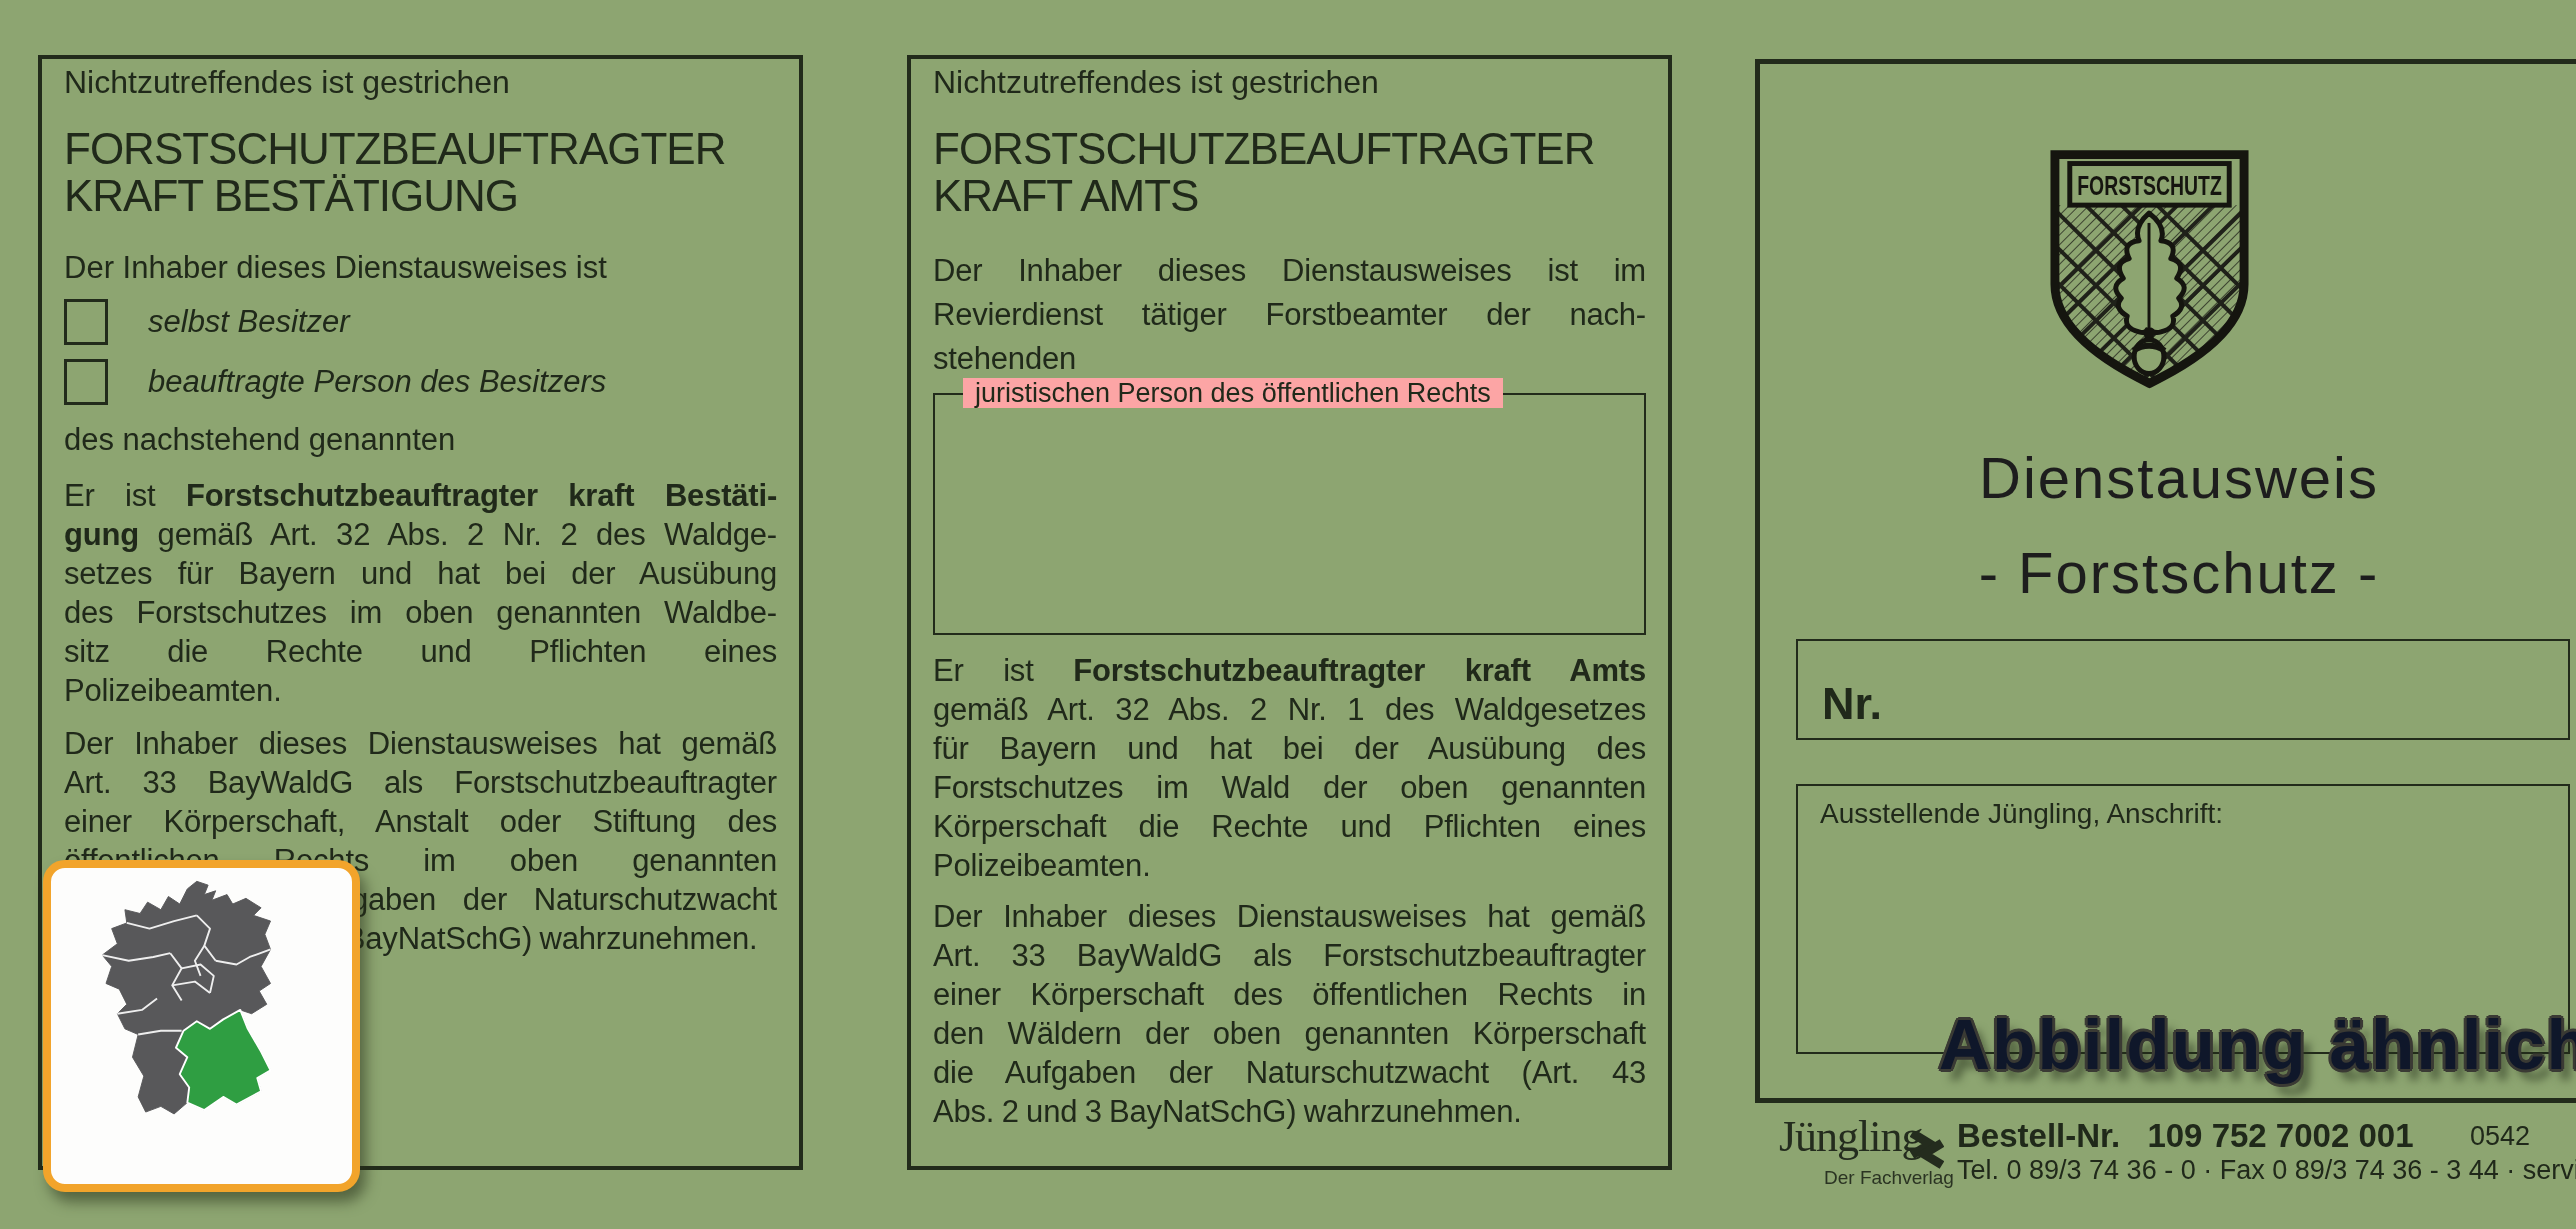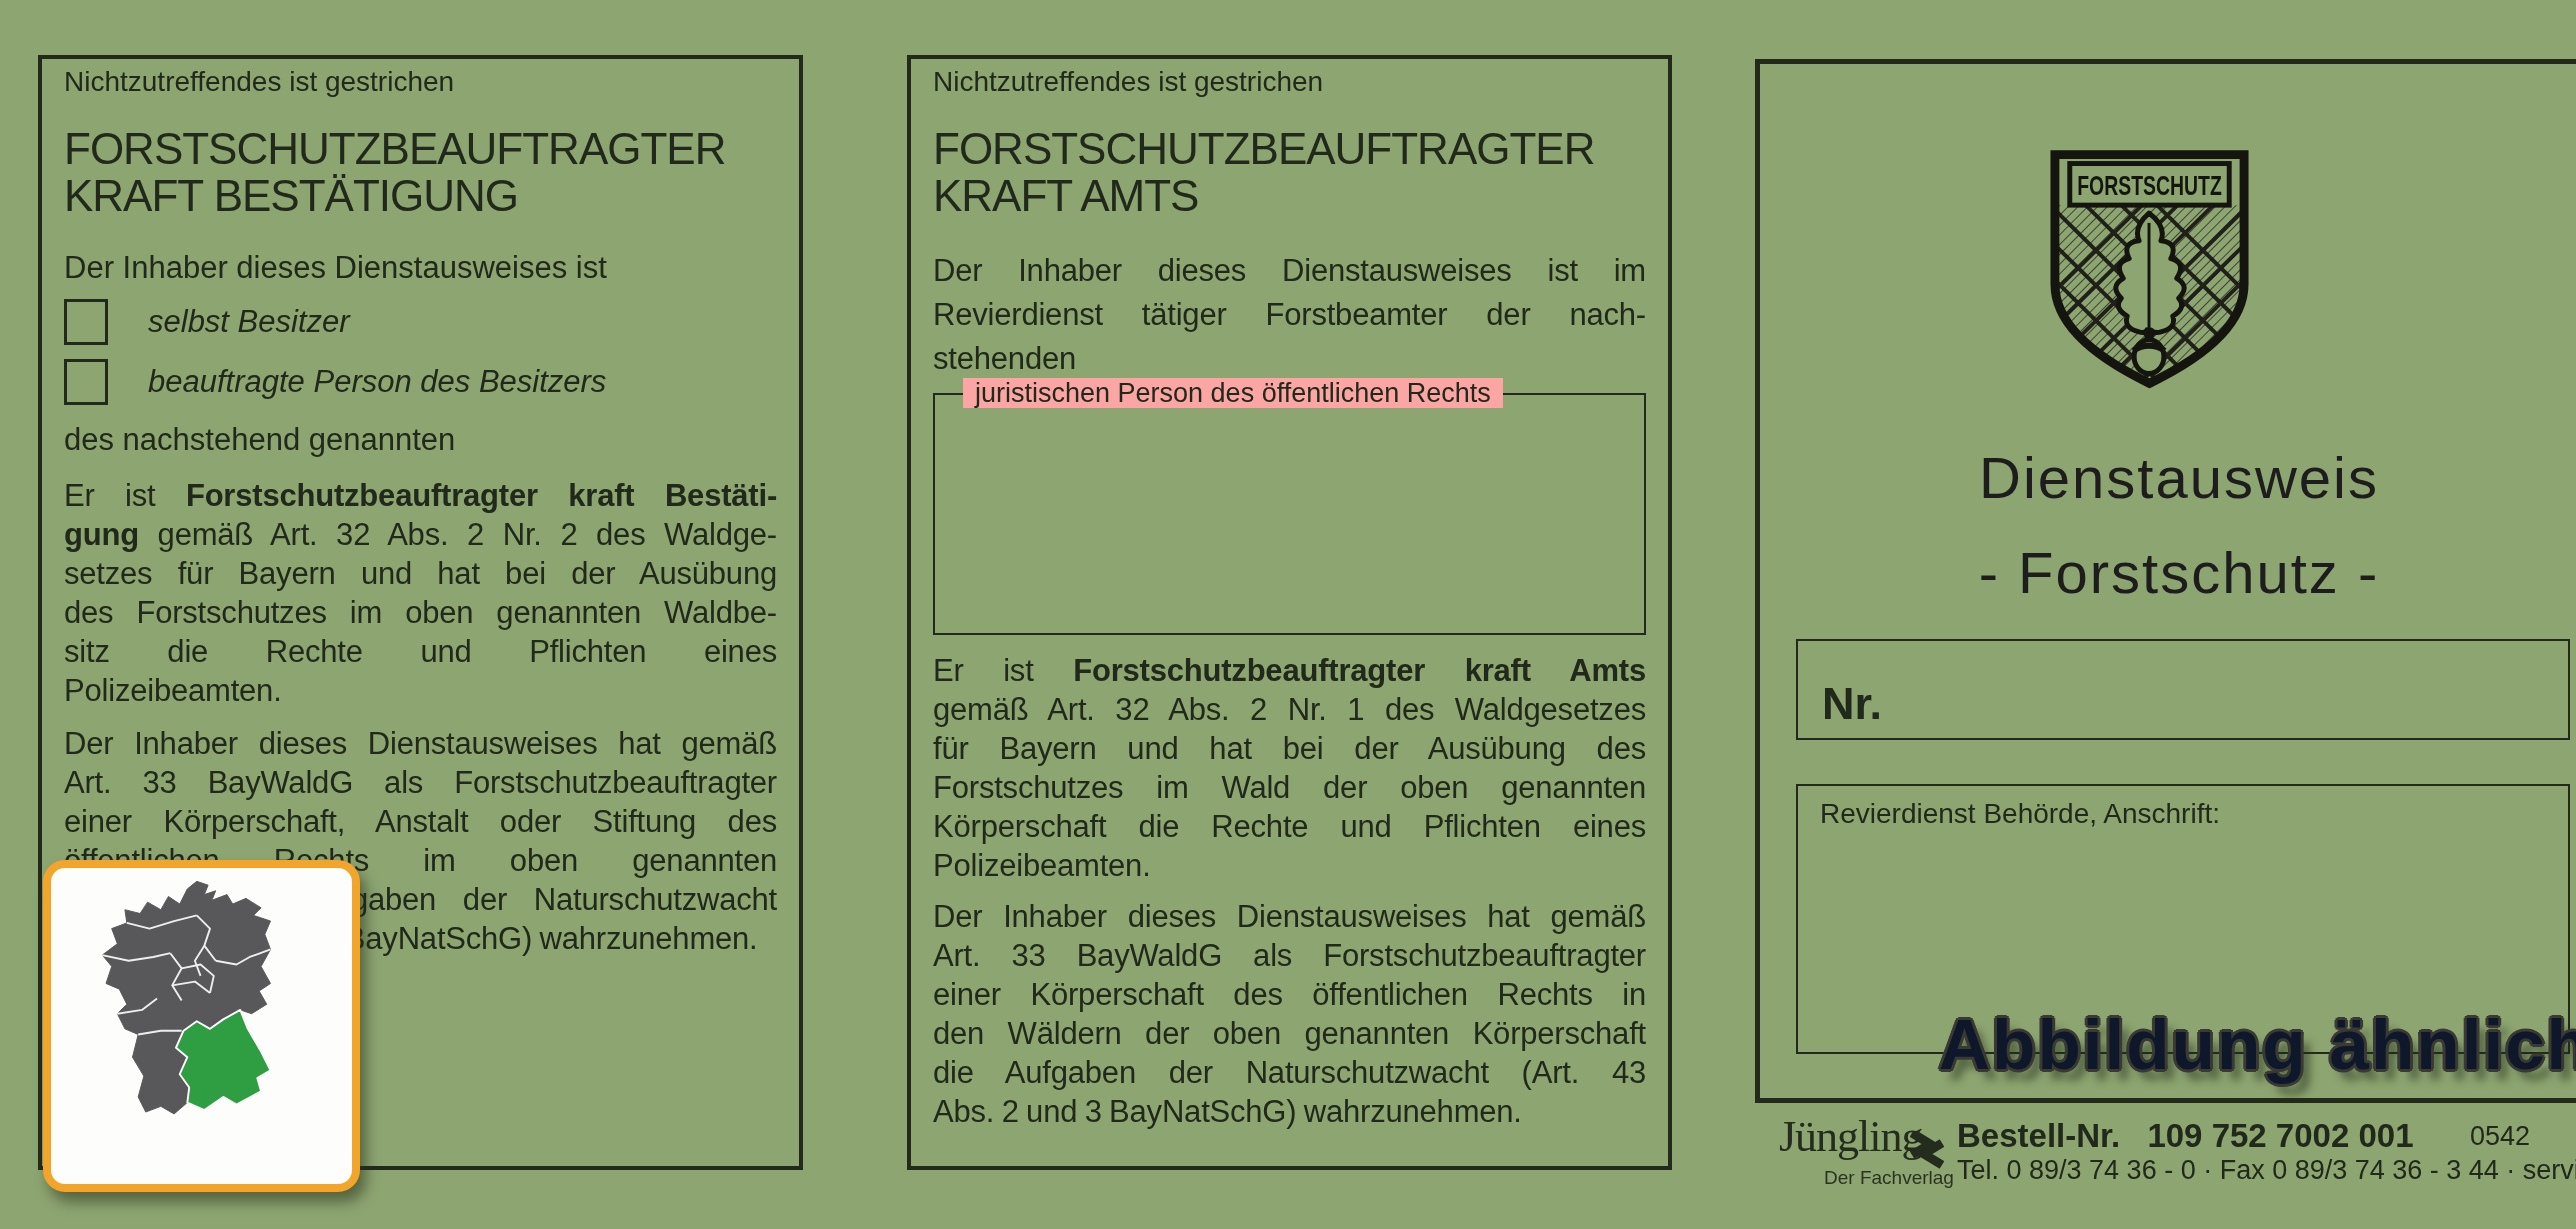--- a/index.html
+++ b/index.html
@@ -10,21 +10,21 @@
     color:#20291a;
   }
   .stage{position:absolute;inset:0;}
 
   
   .card{position:absolute;box-sizing:border-box;border:4px solid #222b1b;padding:0 22px;}
   .card.left{left:38px;top:55px;width:765px;height:1115px;}
   .card.middle{left:907px;top:55px;width:765px;height:1115px;}
   .card.right{left:1755px;top:59px;width:848px;height:1044px;border-width:5px;padding:0;}
 
-  .note{margin:8px 0 0;font-size:28px;line-height:30px;}
+  .note{margin:8px 0 0;font-size:32px;line-height:30px;}
   .heading{margin:28px 0 0;font-size:44px;line-height:47px;letter-spacing:-1px;}
   .heading div{white-space:nowrap;}
   .intro{margin:30px 0 0;font-size:31px;line-height:38px;}
   .intro-just{margin:30px 0 0;font-size:31px;}
   .cbrow{display:flex;align-items:center;gap:40px;font-style:italic;}
   .cbrow.first{margin-top:12px;}
   .cbrow.second{margin-top:14px;}
   .cbbox{width:38px;height:40px;border:3px solid #222b1b;flex:none;}
   .cblabel{font-size:31px;line-height:38px;}
   .outro{margin:16px 0 0;font-size:31px;line-height:38px;}
@@ -196,21 +196,21 @@
         <ellipse cx="102" cy="211" rx="15" ry="17" fill="#8da571" stroke="#15150f" stroke-width="5"></ellipse>
         <path d="M86,205 Q102,195 118,205" fill="none" stroke="#15150f" stroke-width="6"></path>
       </g>
     </svg>
     <div class="front-title t1">Dienstausweis</div>
     <div class="front-title t2">- Forstschutz -</div>
     <div class="nrbox">
       <div class="nrlabel">Nr.</div>
     </div>
     <div class="issuerbox">
-      <div class="issuerlabel">Revierdienst Behörde, Anschrift:</div>
+      <div class="issuerlabel">Ausstellende Jüngling, Anschrift:</div>
     </div>
     <div class="watermark">Abbildung ähnlich</div>
   </div>
 
   <div class="publisher">
     <div class="brand">Jüngling</div>
     <svg class="brand-glyph" viewBox="0 0 34 38">
       <path d="M2,2 L20,13 L2,24" fill="none" stroke="#242c1e" stroke-width="9"></path>
       <path d="M32,12 L14,23 L32,34" fill="none" stroke="#242c1e" stroke-width="9"></path>
     </svg>

